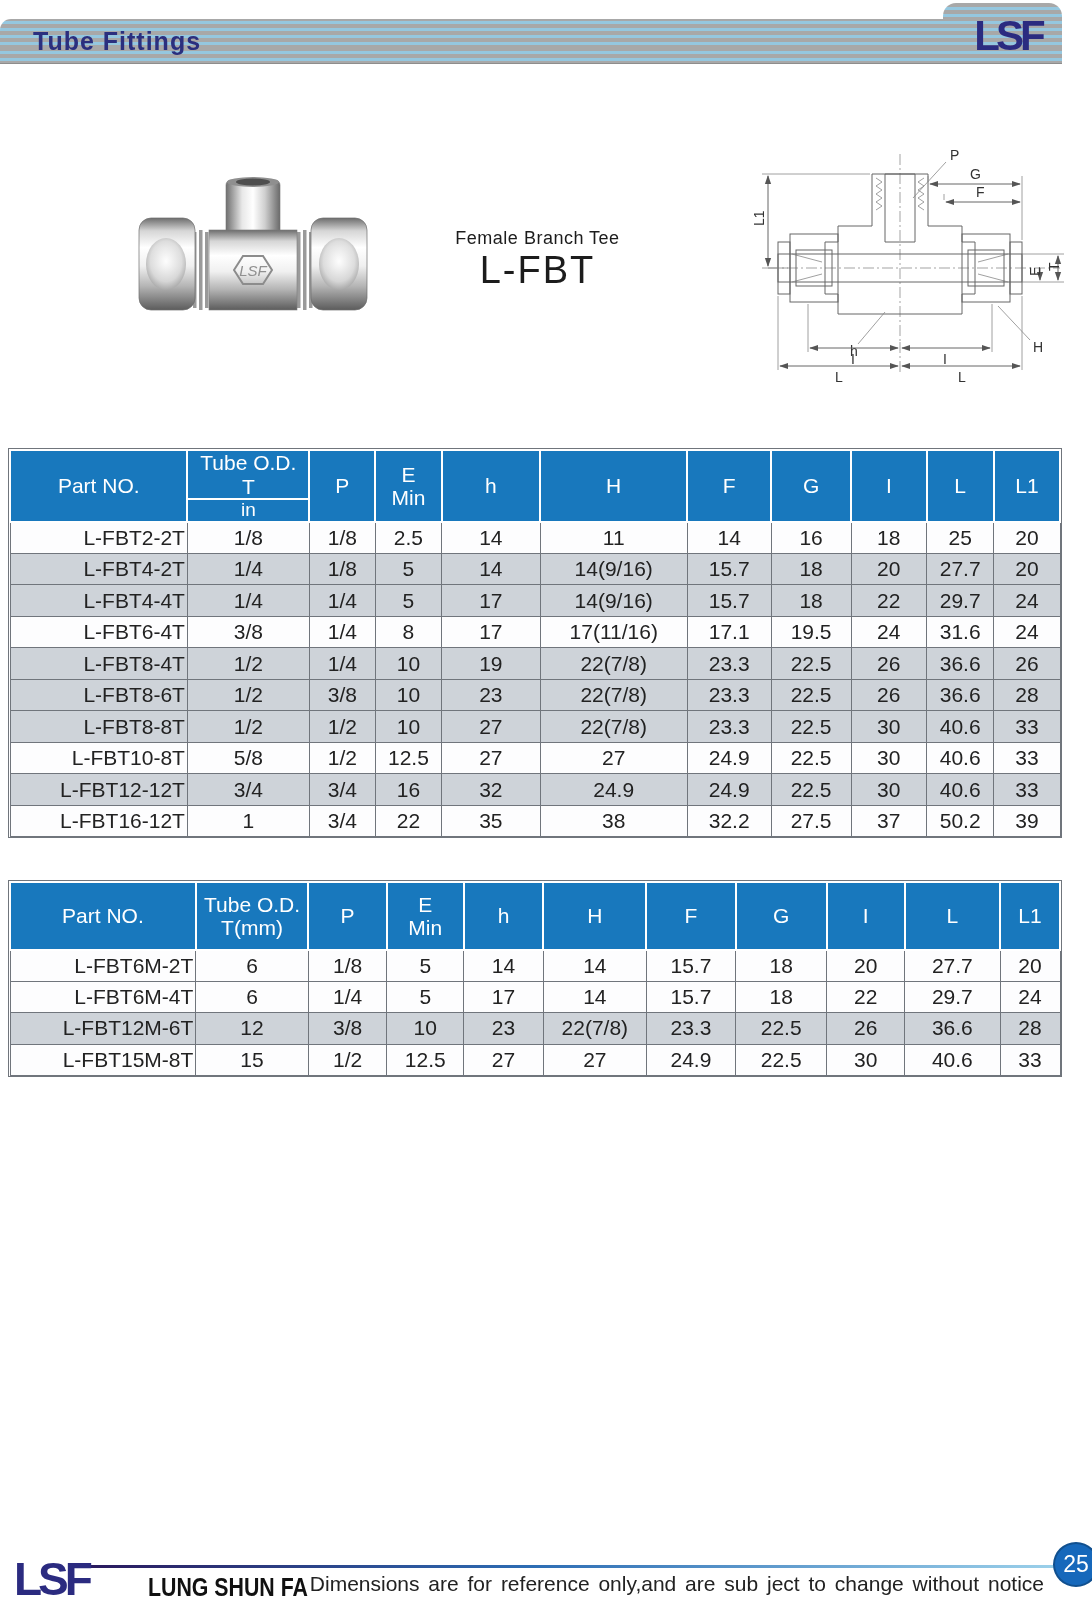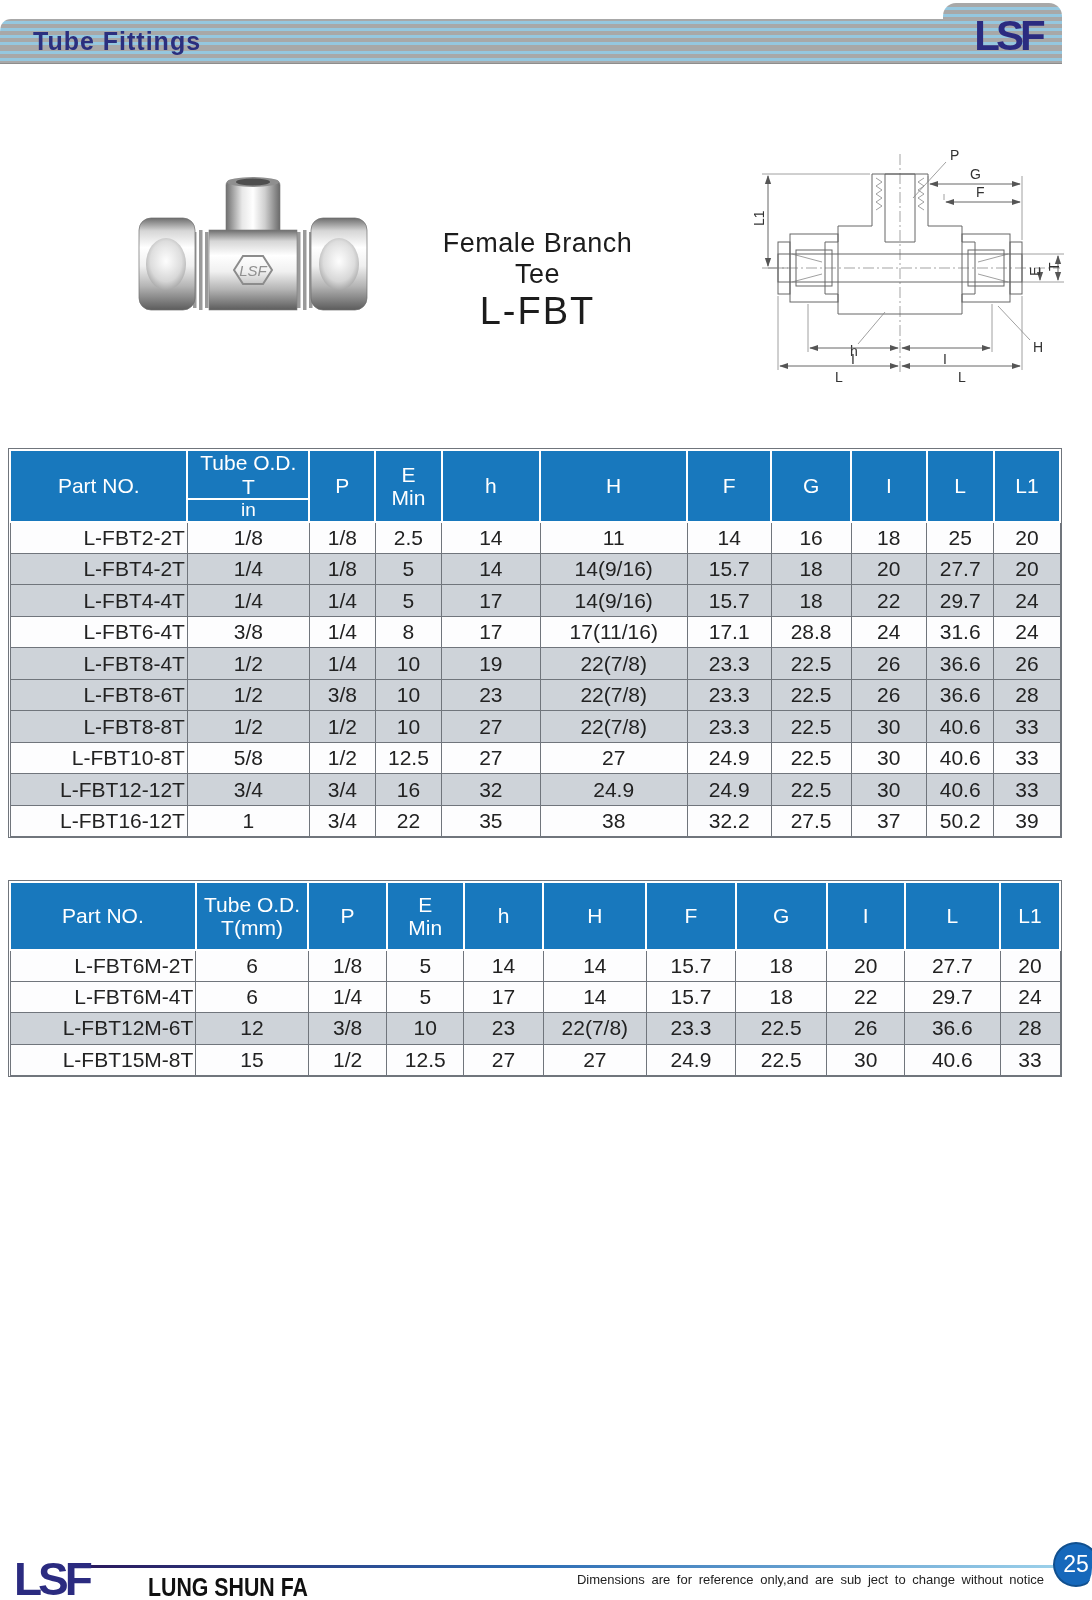--- a/index.html
+++ b/index.html
@@ -1,18 +1,18 @@
 <!DOCTYPE html>
 <html><head>
 <meta charset="utf-8">
 <style>
   * { margin:0; padding:0; box-sizing:border-box; }
   html,body { background:#ffffff; }
   body { font-family:"Liberation Sans", sans-serif; }
-  .page { position:relative; width:1092px; height:1600px; background:#fff; overflow:hidden;border-radius:32px; }
+  .page { position:relative; width:1092px; height:1600px; background:#fff; overflow:hidden; }
 
   
   .banner-tab {
     position:absolute; left:943px; top:3px; width:119px; height:61px;
     background:repeating-linear-gradient(to bottom,#a8a8a8 0 4px,#95c7df 4px 7px);
     border-radius:13px 13px 0 0;
   }
   .banner-strip {
     position:absolute; left:0; top:19px; width:1062px; height:45px;
     background:repeating-linear-gradient(to bottom,#a8a8a8 0 4px,#95c7df 4px 7px);
@@ -25,21 +25,21 @@
     color:#2b2f7e; letter-spacing:1px;
   }
   .banner-logo {
     position:absolute; left:958px; top:12px; width:100px; text-align:center;
     font-size:42px; font-weight:700; color:#2b2b80; letter-spacing:-4px;
   }
 
   
   .product-photo { position:absolute; left:133px; top:170px; width:240px; height:160px; }
   .product-title { position:absolute; left:425px; top:228px; width:225px; text-align:center; color:#1c1c1c; }
-  .product-name  { font-size:27px; letter-spacing:0.5px; }
+  .product-name  { font-size:18px; letter-spacing:0.5px; }
   .product-model { font-size:38px; letter-spacing:2px; margin-top:0; }
 
   .diagram { position:absolute; left:730px; top:146px; width:350px; height:240px; }
   .diagram text { font-family:"Liberation Sans", sans-serif; font-size:14px; fill:#333; }
   .dline { stroke:#666; stroke-width:1; fill:none; }
   .dthin { stroke:#888; stroke-width:0.8; fill:none; }
   .dcl   { stroke:#999; stroke-width:0.9; fill:none; stroke-dasharray:11 3 2 3; }
 
   
   .tbl-wrap { position:absolute; left:8px; width:1054px; border:1px solid #70757c; background:#fdfdfe; }
@@ -68,21 +68,21 @@
   }
   .footer-logo {
     position:absolute; left:14px; top:1552px; font-size:46px; font-weight:700;
     color:#2b2b80; letter-spacing:-4px;
   }
   .footer-company {
     position:absolute; left:148px; top:1572px; font-size:26px; font-weight:700;
     color:#111; letter-spacing:0px; transform:scaleX(0.82); transform-origin:left center;
   }
   .footer-disclaimer {
-    position:absolute; right:48px; top:1572px; font-size:13px; color:#222;
+    position:absolute; right:48px; top:1572px; font-size:21px; color:#222;
     word-spacing:3px;
   }
   .page-badge {
     position:absolute; left:1053px; top:1542px; width:46px; height:45px;
     background:#1668bb; border:2px solid #11508f; border-radius:50%;
     color:#fff; font-size:23px; text-align:center; line-height:41px;
   }
 </style>
 </head>
 <body>
@@ -296,21 +296,21 @@
             <td>24</td>
           </tr>
           <tr>
             <td class="part">L-FBT6-4T</td>
             <td>3/8</td>
             <td>1/4</td>
             <td>8</td>
             <td>17</td>
             <td>17(11/16)</td>
             <td>17.1</td>
-            <td>28.8</td>
+            <td>19.5</td>
             <td>24</td>
             <td>31.6</td>
             <td>24</td>
           </tr>
           <tr class="gray">
             <td class="part">L-FBT8-4T</td>
             <td>1/2</td>
             <td>1/4</td>
             <td>10</td>
             <td>19</td>

